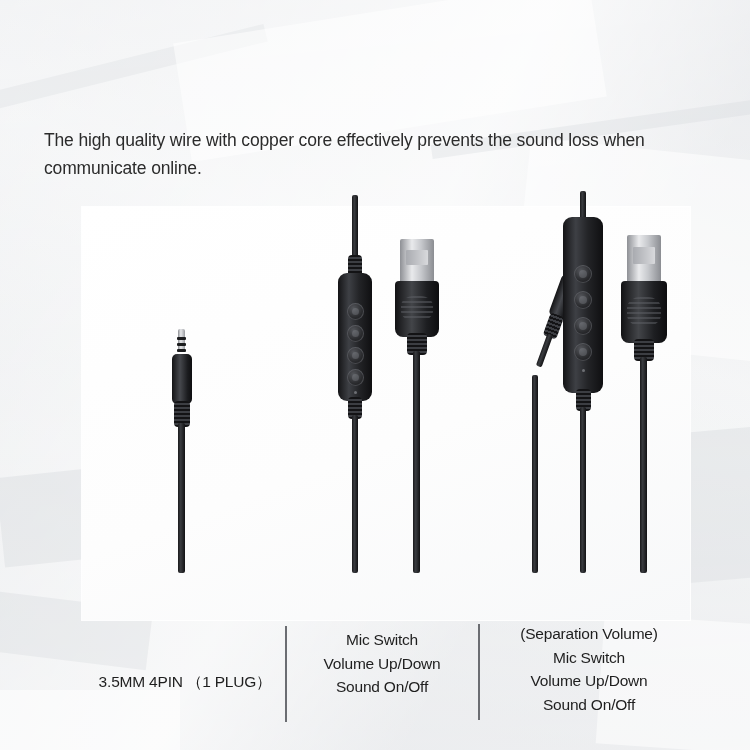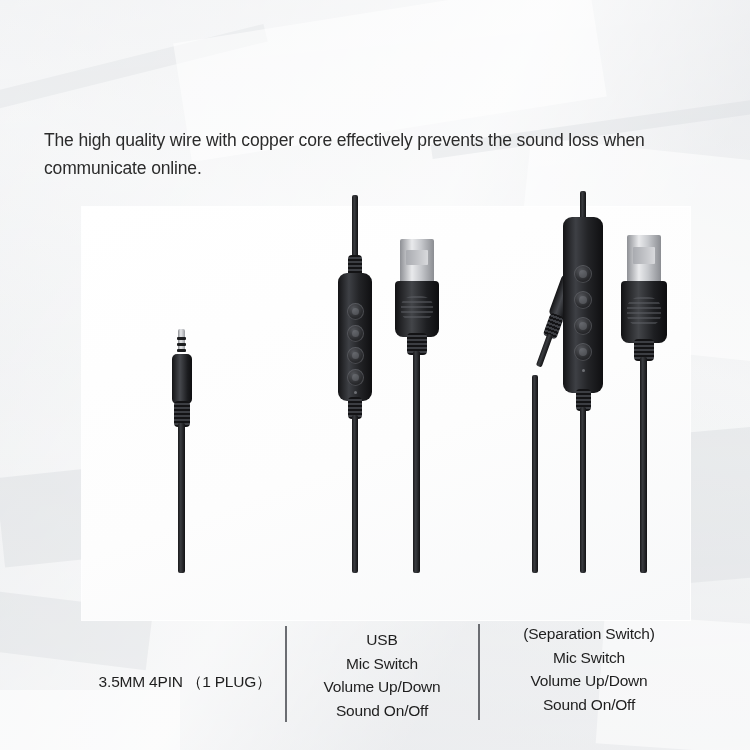--- a/index.html
+++ b/index.html
@@ -277,27 +277,26 @@
 
   <div class="captions">
     <div class="cap-divider div-1"></div>
     <div class="cap-divider div-2"></div>
 
     <div class="cap-col cap-1">
       <div>3.5MM 4PIN （1 PLUG）</div>
     </div>
 
     <div class="cap-col cap-2">
-      <div>USB</div>
       <div>Mic  Switch</div>
       <div>Volume Up/Down</div>
       <div>Sound On/Off</div>
     </div>
 
     <div class="cap-col cap-3">
-      <div>(Separation Switch)</div>
+      <div>(Separation Volume)</div>
       <div>Mic Switch</div>
       <div>Volume Up/Down</div>
       <div>Sound On/Off</div>
     </div>
   </div>
 
 </div>
 
 </body></html>

